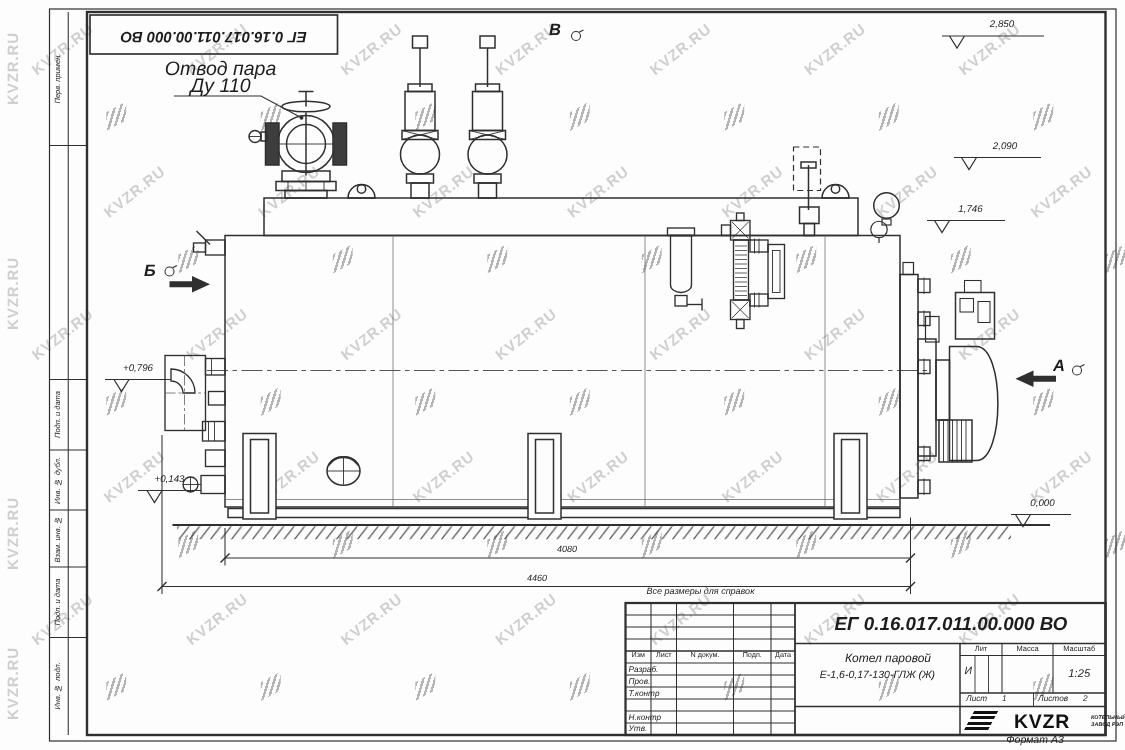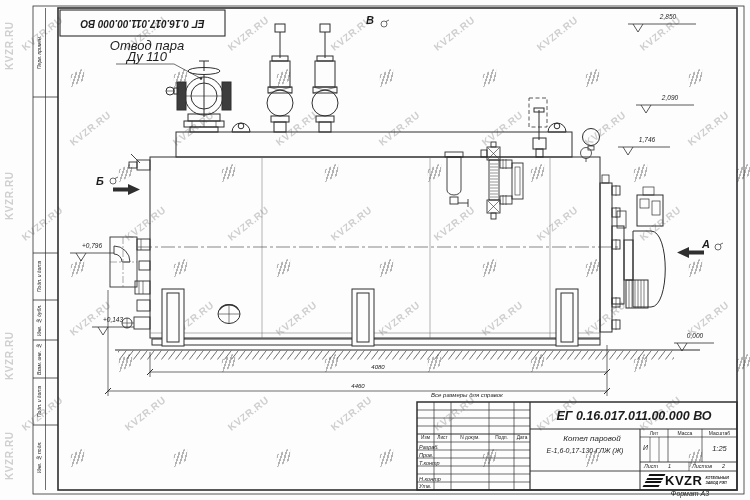--- a/index.html
+++ b/index.html
@@ -16,21 +16,21 @@
            transform:rotate(-38deg);opacity:.85;}
   .wm-icon{position:absolute;width:15px;height:11px;transform:rotate(-28deg) skewX(-28deg);}
   .wm-vert{position:absolute;font:600 10px "Liberation Sans",sans-serif;letter-spacing:.6px;
            transform:rotate(-90deg);transform-origin:left top;opacity:.85;}
   
   .rot180{transform:rotate(180deg);}
   
   .vlab{writing-mode:vertical-rl;transform:rotate(180deg);font:italic 5px "Liberation Sans",sans-serif;
         text-align:center;display:flex;align-items:center;justify-content:center;color:#222;}
   
-  .logo-row{display:flex;align-items:center;gap:3px;}
+  .logo-row{display:flex;align-items:center;gap:14px;}
   .logo-icon{width:16px;height:13px;flex:0 0 auto;transform:skewX(-28deg);}
   .logo-name{font:800 13px "Liberation Sans",sans-serif;letter-spacing:.5px;color:#111;}
   .logo-sub{display:flex;flex-direction:column;justify-content:center;font:italic 600 3.6px "Liberation Sans",sans-serif;color:#222;line-height:1.25;}
 </style>
 </head>
 <body>
 
 <div class="sheet">
 
   <div class="wm-layer">

